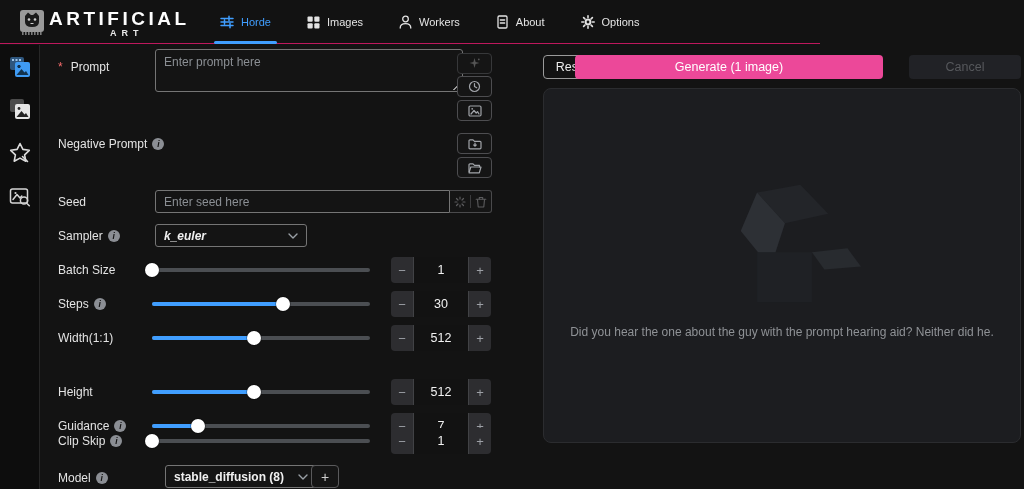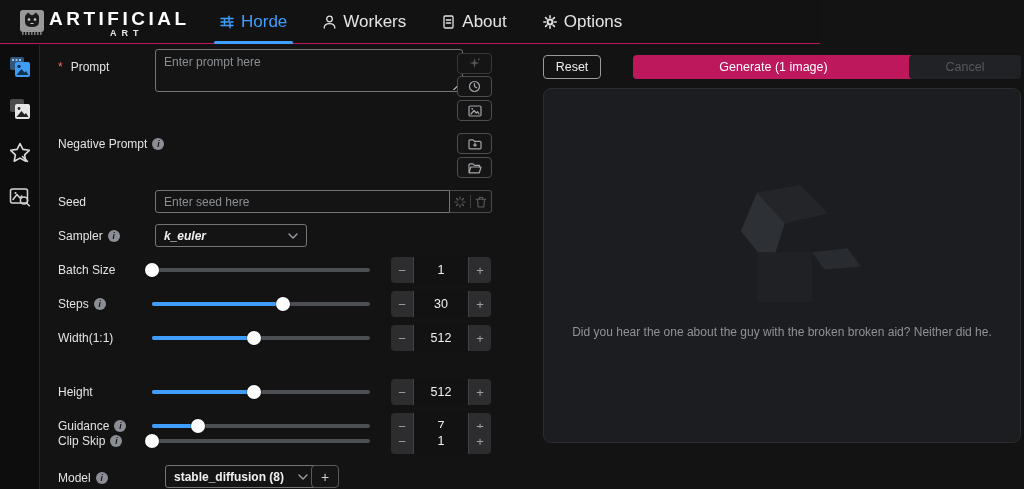--- a/index.html
+++ b/index.html
@@ -6,21 +6,21 @@
   html,body { background:#131313; }
   body { font-family:"Liberation Sans","DejaVu Sans",sans-serif; }
   .page { position:relative; width:1024px; height:489px; background:#131313; overflow:hidden; }
 
   
   .navbar { position:absolute; left:0; top:0; width:820px; height:44px; background:#121212; border-bottom:1px solid #be185d; }
   .logo-icon { position:absolute; left:17px; top:7px; width:30px; height:30px; }
   .logo-title { position:absolute; left:49px; top:8px; font-size:19px; font-weight:bold; color:#fdfdfd; letter-spacing:3.5px; }
   .logo-sub { position:absolute; left:110px; top:28px; font-size:9px; font-weight:bold; color:#e8e8e8; letter-spacing:5px; }
   .tabs { position:absolute; left:214px; top:0; height:44px; display:flex; gap:24px; }
-  .tab { position:relative; display:flex; align-items:center; gap:7px; height:44px; padding:0 6px; font-size:17px; color:#e4e4e4; cursor:pointer; }
+  .tab { position:relative; display:flex; align-items:center; gap:7px; height:44px; padding:0 6px; font-size:11px; color:#e4e4e4; cursor:pointer; }
   .tab.active { color:#409eff; }
   .tab.active::after { content:""; position:absolute; left:0; right:0; bottom:0; height:3px; background:#409eff; border-radius:2px; }
 
   
   .sidebar { position:absolute; left:0; top:45px; width:40px; height:444px; background:#0d0d0d; border-right:1px solid #272727; }
   .side-item { position:absolute; left:8px; width:24px; height:24px; cursor:pointer; }
 
   
   .flabel { position:absolute; left:58px; font-size:12px; color:#e3e3e3; display:flex; align-items:center; gap:5px; white-space:nowrap; }
   .req { color:#f56c6c; margin-right:3px; font-size:12px; }
@@ -57,21 +57,21 @@
   .step-val { flex:1; background:#121212; border-left:1px solid #414245; border-right:1px solid #414245; color:#f2f2f2; font-size:12.5px; display:flex; align-items:center; justify-content:center; }
   .minus-btn::after { content:"−"; }
   .plus-btn::after { content:"+"; }
 
   .add-model-btn { position:absolute; left:311px; top:465px; width:28px; height:23px; background:#151515; border:1px solid #5a5a5c; border-radius:4px; color:#cfcfcf; font-size:14px; display:flex; align-items:center; justify-content:center; cursor:pointer; }
   .add-model-btn::after { content:"+"; }
 
   
   .btn { position:absolute; top:55px; height:24px; border-radius:4px; font-size:12.5px; display:flex; align-items:center; justify-content:center; cursor:pointer; }
   .btn-reset { left:543px; width:58px; background:#131313; border:1px solid #9b9b9b; color:#ececec; }
-  .btn-generate { left:633px; width:281px; background:#be185d; color:#ffffff; border:none; }
+  .btn-generate { left:575px; width:308px; background:#ec4899; color:#ffffff; border:none; }
   .btn-cancel { left:909px; width:112px; background:#212226; color:#56585c; border:none; }
 
   .result-panel { position:absolute; left:543px; top:88px; width:478px; height:355px; background:#1c1d20; border:1px solid #2b2c2f; border-radius:8px; }
   .empty-box { position:absolute; left:50%; top:92px; transform:translateX(-46%); }
   .joke { position:absolute; left:0; right:0; top:236px; text-align:center; font-size:12px; color:#8f9296; }
 
   .icon-stroke { fill:none; stroke-linecap:round; stroke-linejoin:round; }
 </style>
 </head>
 <body>
@@ -101,20 +101,29 @@
     <div class="tabs">
       <div class="tab active">
         <svg width="14" height="14" viewBox="0 0 14 14" class="icon-stroke" stroke="#409eff" stroke-width="1.5">
           <path d="M1 3.5 H13 M9 1.3 V5.7"></path>
             <path d="M1 7 H13 M4.5 4.8 V9.2"></path>
             <path d="M1 10.5 H13 M10 8.3 V12.7"></path>
         </svg>
         <span>Horde</span>
       </div>
       <div class="tab">
+        <svg width="13" height="13" viewBox="0 0 13 13" fill="#e3e3e3">
+          <rect x="0.5" y="0.5" width="5.2" height="5.2" rx="1"></rect>
+            <rect x="7.3" y="0.5" width="5.2" height="5.2" rx="1"></rect>
+          <rect x="0.5" y="7.3" width="5.2" height="5.2" rx="1"></rect>
+            <rect x="7.3" y="7.3" width="5.2" height="5.2" rx="1"></rect>
+        </svg>
+        <span>Images</span>
+      </div>
+      <div class="tab">
         <svg width="13" height="14" viewBox="0 0 13 14" class="icon-stroke" stroke="#e3e3e3" stroke-width="1.3">
           <circle cx="6.5" cy="4" r="2.8"></circle>
             <path d="M1.2 13 Q1.2 8.6 6.5 8.6 Q11.8 8.6 11.8 13"></path>
         </svg>
         <span>Workers</span>
       </div>
       <div class="tab">
         <svg width="13" height="14" viewBox="0 0 13 14" class="icon-stroke" stroke="#e3e3e3" stroke-width="1.3">
           <rect x="2" y="1" width="9" height="12" rx="1.2"></rect>
             <path d="M4.3 5 H8.7 M4.3 8 H8.7"></path>
@@ -347,16 +356,16 @@
   <div class="btn btn-generate">Generate (1 image)</div>
   <div class="btn btn-cancel">Cancel</div>
 
   <div class="result-panel">
     <svg class="empty-box" width="170" height="125" viewBox="0 0 170 130">
       <polygon points="52,12 97,4 126,34 81,44" fill="#232529"></polygon>
       <polygon points="52,12 81,44 66,90 35,52" fill="#2d3035"></polygon>
       <rect x="52" y="74" width="57" height="52" fill="#1f2125"></rect>
       <polygon points="109,74 146,70 160,89 122,92" fill="#282b2f"></polygon>
     </svg>
-    <div class="joke">Did you hear the one about the guy with the broken broken aid? Neither did he.</div>
+    <div class="joke">Did you hear the one about the guy with the prompt hearing aid? Neither did he.</div>
   </div>
 
 </div>
 
 </body></html>

